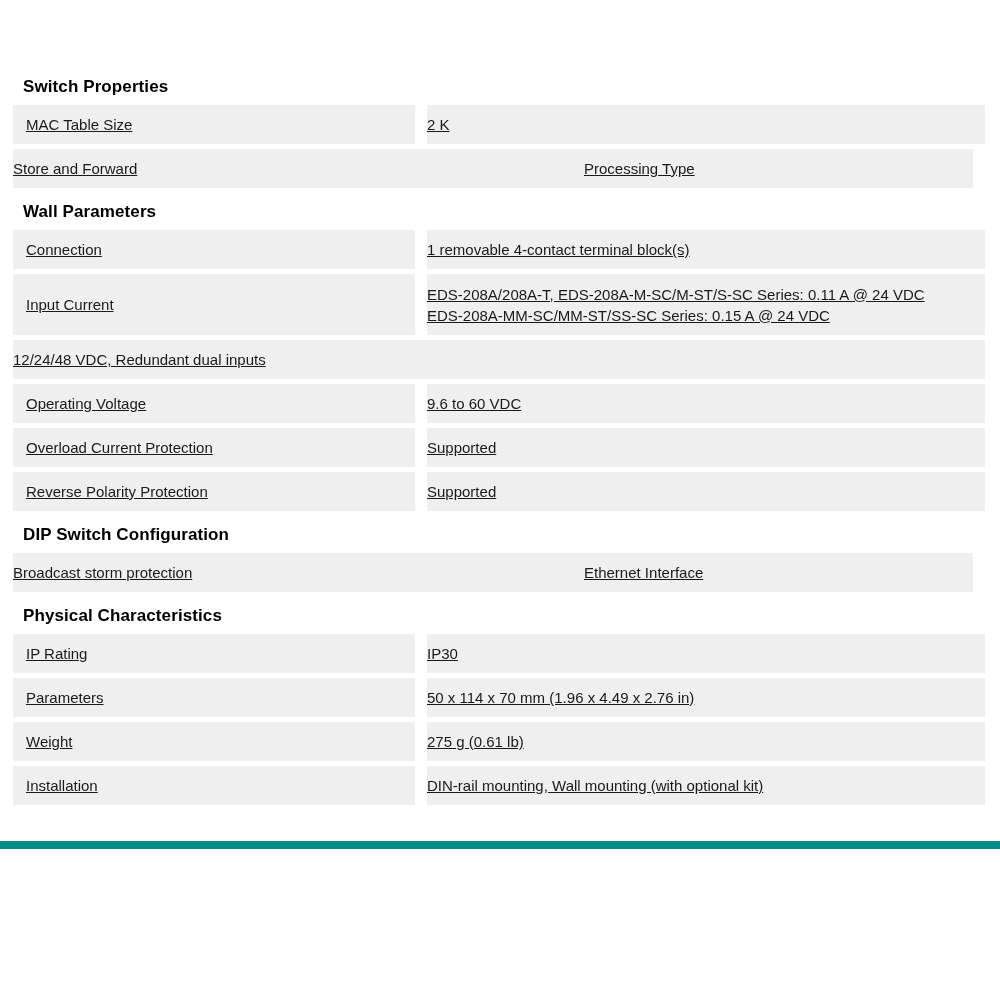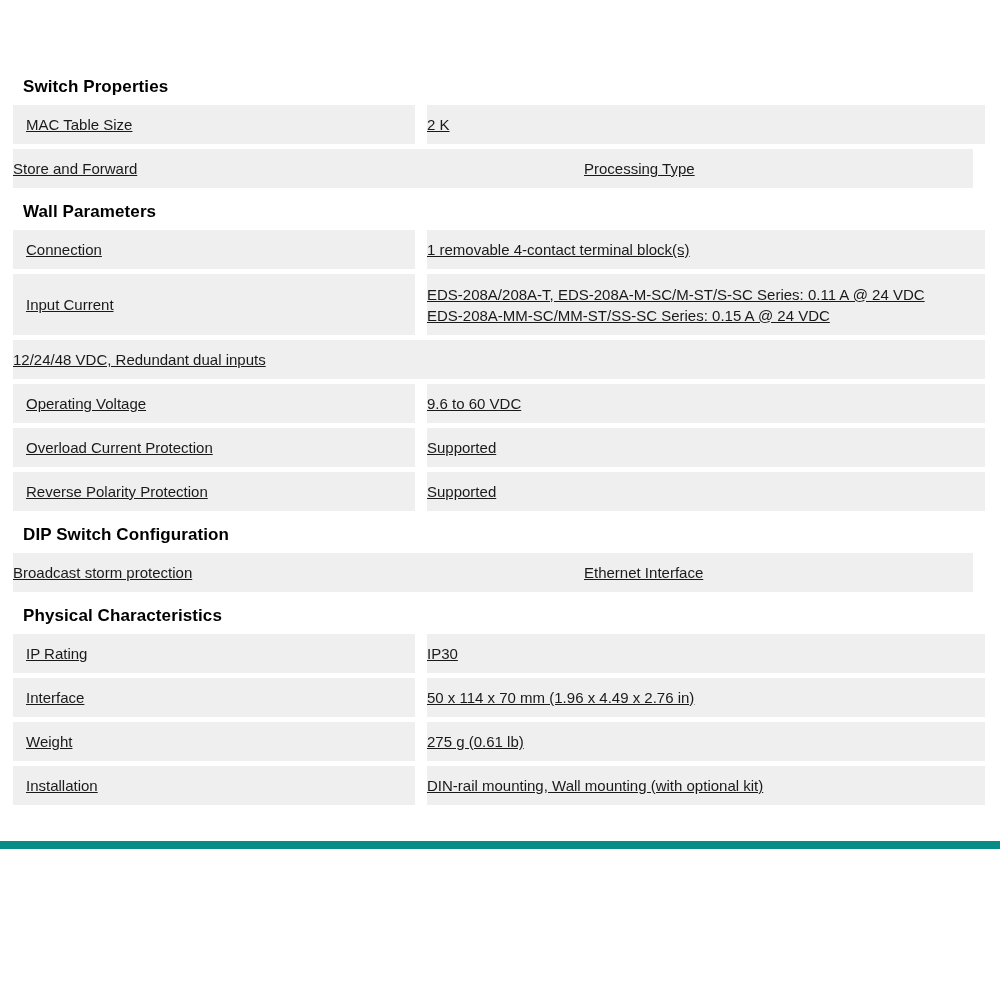--- a/index.html
+++ b/index.html
@@ -120,21 +120,21 @@
     </div>
   </section>
 
   <section class="spec-section">
     <h2 class="section-title">Physical Characteristics</h2>
     <div class="row">
       <div class="cell label">IP Rating</div>
       <div class="cell value">IP30</div>
     </div>
     <div class="row">
-      <div class="cell label">Interface</div>
+      <div class="cell label">Parameters</div>
       <div class="cell value">50 x 114 x 70 mm (1.96 x 4.49 x 2.76 in)</div>
     </div>
     <div class="row">
       <div class="cell label">Weight</div>
       <div class="cell value">275 g (0.61 lb)</div>
     </div>
     <div class="row">
       <div class="cell label">Installation</div>
       <div class="cell value">DIN-rail mounting, Wall mounting (with optional kit)</div>
     </div>

